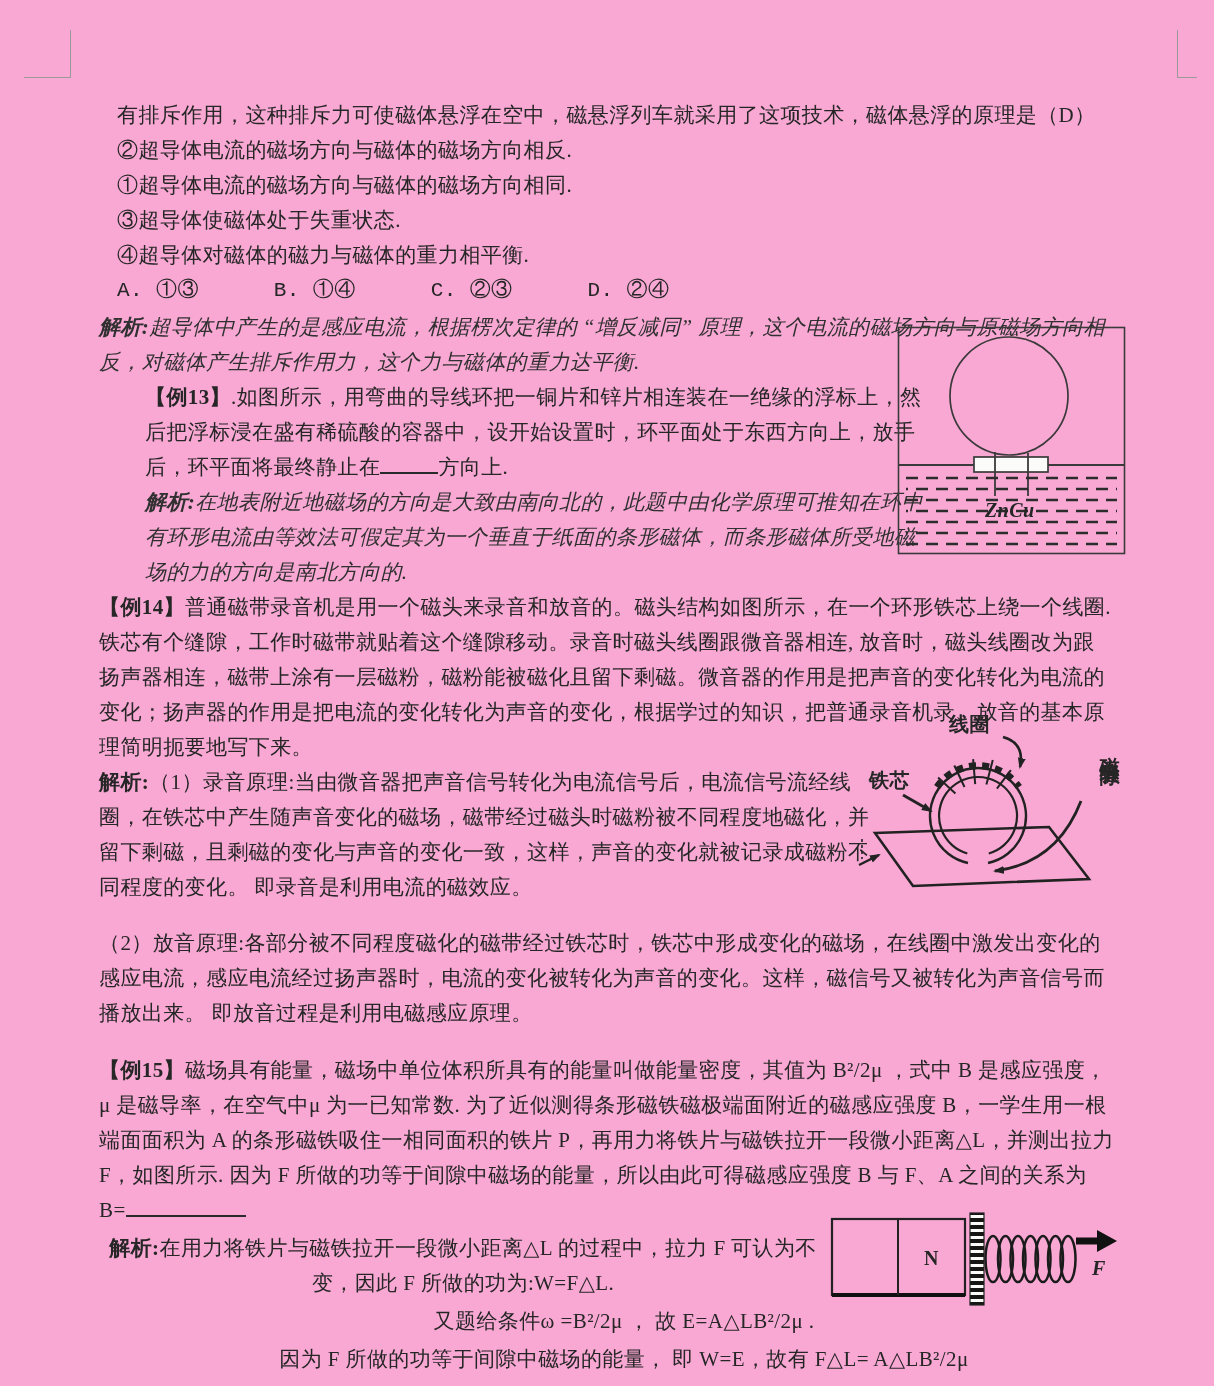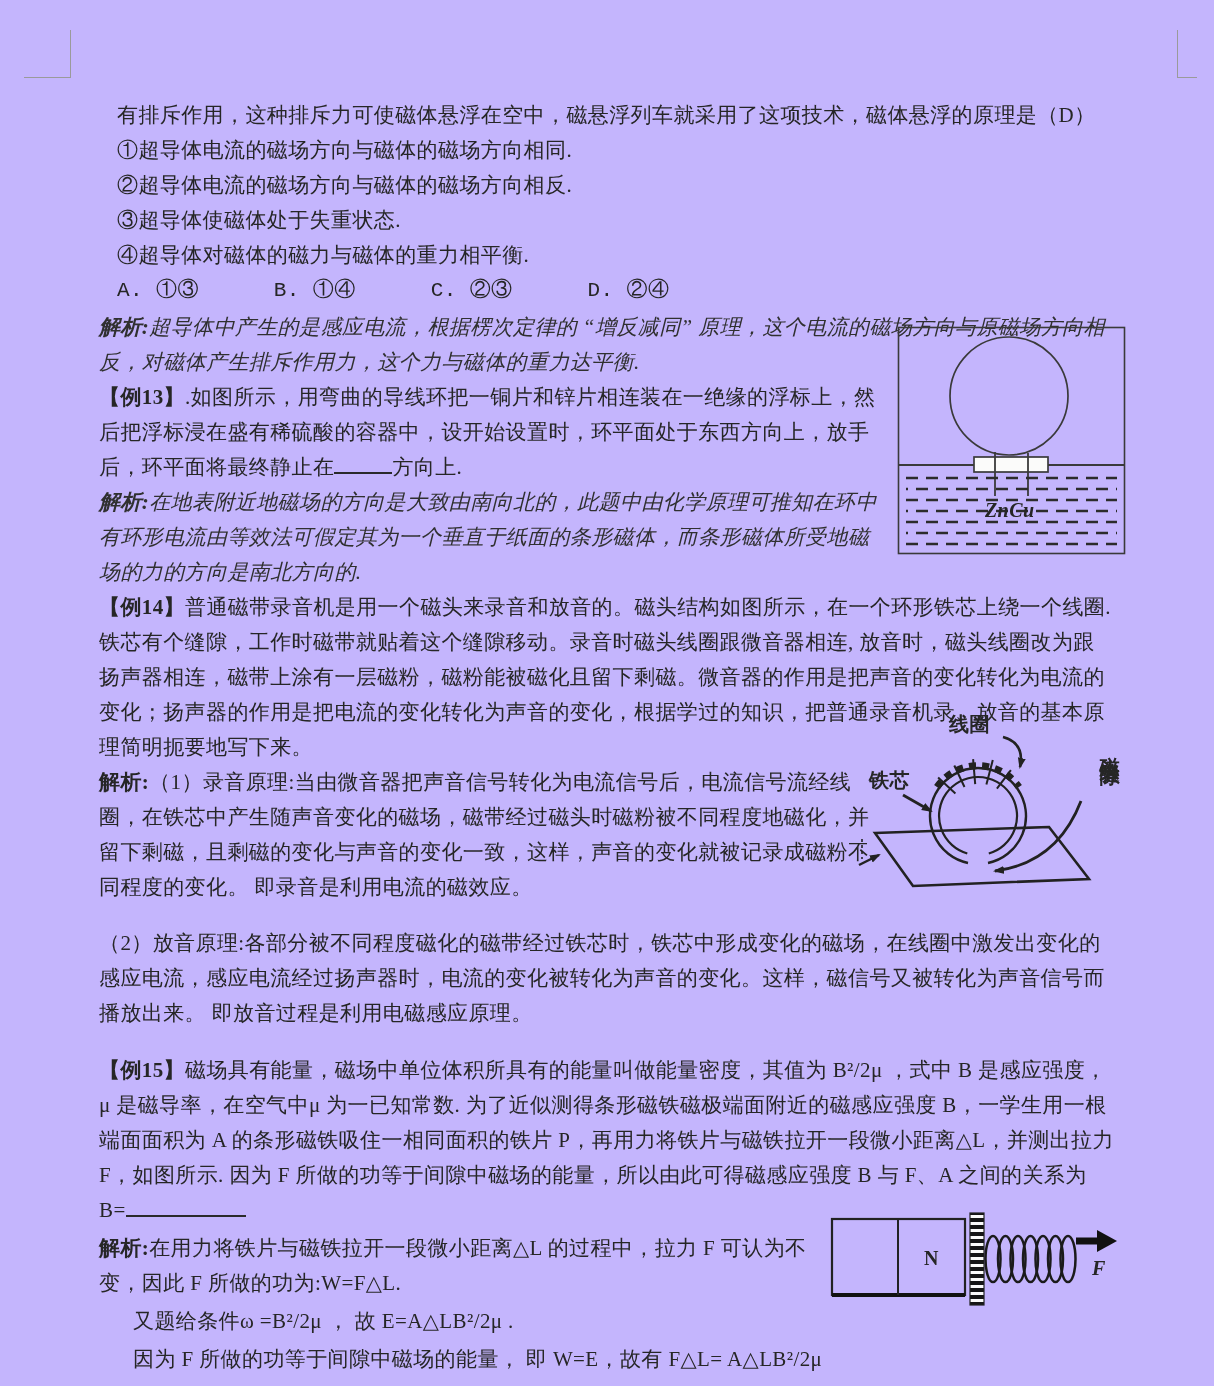--- a/index.html
+++ b/index.html
@@ -1,62 +1,62 @@
 <!DOCTYPE html>
 <html lang="zh"><head>
 <meta charset="utf-8">
 <style>
   html,body{margin:0;padding:0;background:#fbfbfa;}
-  .page{position:relative;width:1214px;height:1386px;background:#c4b5fd;overflow:hidden;
+  .page{position:relative;width:1214px;height:1386px;background:#f9a8d4;overflow:hidden;
         font-family:"Liberation Serif","DejaVu Serif",serif;color:#262626;}
   .mark{position:absolute;}
   .mark-tl{left:24px;top:30px;width:46px;height:47px;border-right:1px solid #9a9a9a;border-bottom:1px solid #9a9a9a;}
   .mark-tr{left:1177px;top:30px;width:19px;height:47px;border-left:1px solid #9a9a9a;border-bottom:1px solid #9a9a9a;}
   .content{position:absolute;left:99px;top:98px;width:1016px;font-size:21px;line-height:35px;letter-spacing:.4px;}
   p{margin:0;}
   .indent{text-indent:18px;}
   .choices{margin:0 0 2px 18px;font-family:Liberation Mono, monospace;}
   .choices span{display:inline-block;margin-right:62px;}
   .lbl{font-weight:bold;}
   .hand{font-style:italic;color:#303030;}
   .sec{position:relative;}
-  .w780{width:780px;}
+  .w780{width:780px;margin-left:46px;}
   .w775{width:775px;}
   .w728{width:728px;}
   .blank{display:inline-block;height:21px;border-bottom:2px solid #2a2a2a;vertical-align:baseline;}
   .blank13{width:58px;}
   .blank15{width:120px;}
   .fig{position:absolute;}
   .fig svg{position:absolute;left:0;top:0;}
   .figlabel{position:absolute;font-weight:bold;font-size:20px;line-height:22px;white-space:nowrap;}
   .fig1{right:-12px;top:16px;width:230px;height:230px;}
   .fig2{right:-8px;top:-52px;width:270px;height:192px;margin-left:44px;}
   .fig3{right:-2px;top:-20px;width:288px;height:100px;}
   .zncu{left:88px;top:173px;font-style:italic;font-size:20px;}
   .coil-lb{left:96px;top:0;}
   .core-lb{left:16px;top:56px;}
   .gap-lb{right:2px;top:28px;writing-mode:vertical-rl;letter-spacing:3px;}
   .n-lb{left:95px;top:36px;}
   .f-lb{left:263px;top:46px;font-style:italic;}
-  .steps p{padding-left:34px;margin-top:3px;}
+  .steps p{padding-left:34px;margin-top:3px;text-align:center;}
   .gap15{height:22px;}
   .mt8{margin-top:21px;}
 </style>
 </head>
 <body>
 
 <div class="page">
   <div class="mark mark-tl"></div>
   <div class="mark mark-tr"></div>
 
   <div class="content">
 
     <p class="indent">有排斥作用，这种排斥力可使磁体悬浮在空中，磁悬浮列车就采用了这项技术，磁体悬浮的原理是（D）</p>
+    <p class="indent">②超导体电流的磁场方向与磁体的磁场方向相反.</p>
     <p class="indent">①超导体电流的磁场方向与磁体的磁场方向相同.</p>
-    <p class="indent">②超导体电流的磁场方向与磁体的磁场方向相反.</p>
     <p class="indent">③超导体使磁体处于失重状态.</p>
     <p class="indent">④超导体对磁体的磁力与磁体的重力相平衡.</p>
     <div class="choices">
       <span>A. ①③</span>
       <span>B. ①④</span>
       <span>C. ②③</span>
       <span>D. ②④</span>
     </div>
 
     <div class="sec">

